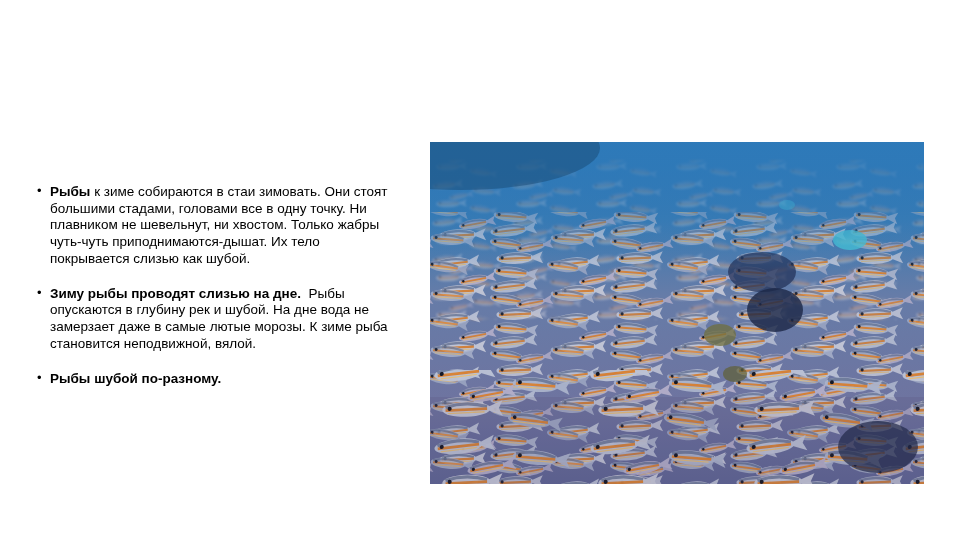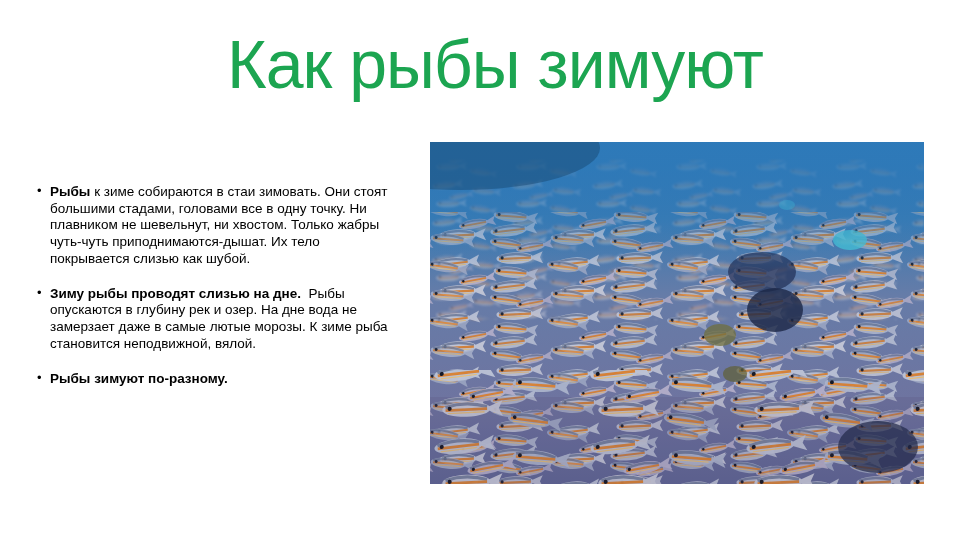--- a/index.html
+++ b/index.html
@@ -26,32 +26,31 @@
   .photo{
     position:absolute;left:430px;top:142px;width:494px;height:342px;
   }
   .photo svg{display:block;width:100%;height:100%;}
 </style>
 </head>
 <body>
 
 <div class="slide">
 
-  <h1 class="title">Как рыбы зимуют</h1>
 
   <div class="content">
     <ul class="bullets">
       <li>
         <span class="marker">•</span><span class="lead">Рыбы</span><span class="rest"> к зиме собираются в стаи зимовать. Они стоят большими стадами, головами все в одну точку. Ни плавником не шевельнут, ни хвостом. Только жабры чуть-чуть приподнимаются-дышат. Их тело покрывается слизью как шубой.</span>
       </li>
       <li>
-        <span class="marker">•</span><span class="lead">Зиму рыбы проводят слизью на дне.</span><span class="rest">  Рыбы опускаются в глубину рек и озер. На дне вода не замерзает даже в самые лютые морозы. К зиме рыба становится неподвижной, вялой.</span>
+        <span class="marker">•</span><span class="lead">Зиму рыбы проводят слизью на дне.</span><span class="rest">  Рыбы опускаются в глубину рек и шубой. На дне вода не замерзает даже в самые лютые морозы. К зиме рыба становится неподвижной, вялой.</span>
       </li>
       <li>
-        <span class="marker">•</span><span class="lead">Рыбы зимуют по-разному.</span><span class="rest"></span>
+        <span class="marker">•</span><span class="lead">Рыбы шубой по-разному.</span><span class="rest"></span>
       </li>
     </ul>
   </div>
 
   <div class="photo" role="img" aria-label="Подводное фото: большая стая рыб с оранжевыми боковыми полосами в синей воде">
     <svg viewBox="0 0 494 342" preserveAspectRatio="none">
       <defs>
         <linearGradient id="water" x1="0" y1="0" x2="0" y2="1">
           <stop offset="0" stop-color="#2c74b4"></stop>
           <stop offset="0.22" stop-color="#3a7ab2"></stop>

